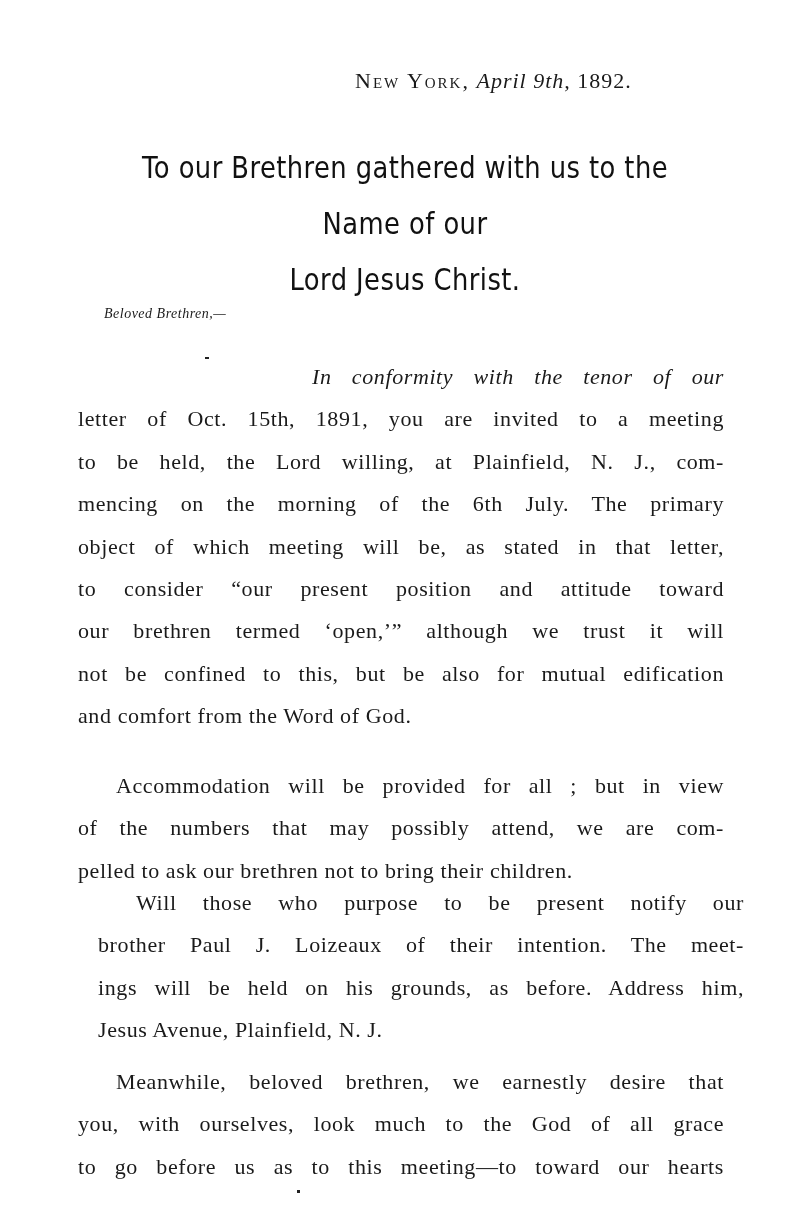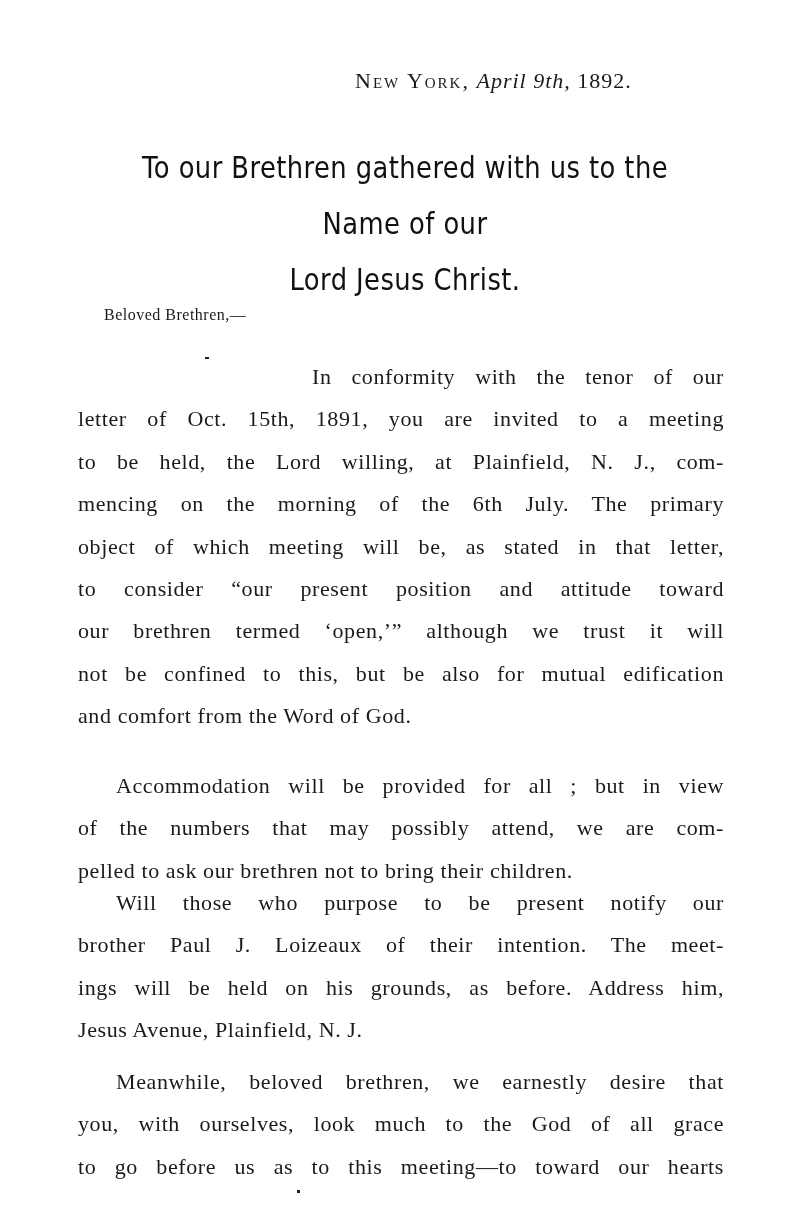--- a/index.html
+++ b/index.html
@@ -39,21 +39,22 @@
       transform: scaleX(0.86);
       transform-origin: center top;
       letter-spacing: 0.5px;
       margin: 0;
       color: #111;
     }
     .salutation {
       position: absolute;
       top: 306px;
       left: 104px;
-      font-size: 16px;
+      font-style: italic;
+      font-size: 14px;
       letter-spacing: 0.5px;
       text-align: right;
     }
     .stray-dot {
       position: absolute;
       width: 4px;
       height: 2px;
       background: #222;
     }
     .body-text {
@@ -71,27 +72,28 @@
       display: block;
       text-align: justify;
       text-align-last: justify;
       white-space: nowrap;
     }
     .body-text .line.last {
       text-align-last: left;
     }
     .body-text .line.indent-big {
       padding-left: 234px;
+      font-style: italic;
     }
     .body-text .line.indent {
       padding-left: 38px;
     }
     #p1 { top: 356px; }
     #p2 { top: 745px; margin-top: 20px; }
-    #p3 { top: 882px; }
+    #p3 { top: 882px; margin-left: 20px; }
     #p4 { top: 1061px; }
   </style>
 </head>
 <body>
 
 <div class="dateline">
   <span class="city">New York,</span>
   <span class="date">April 9th,</span>
   <span class="year">1892.</span>
 </div>

